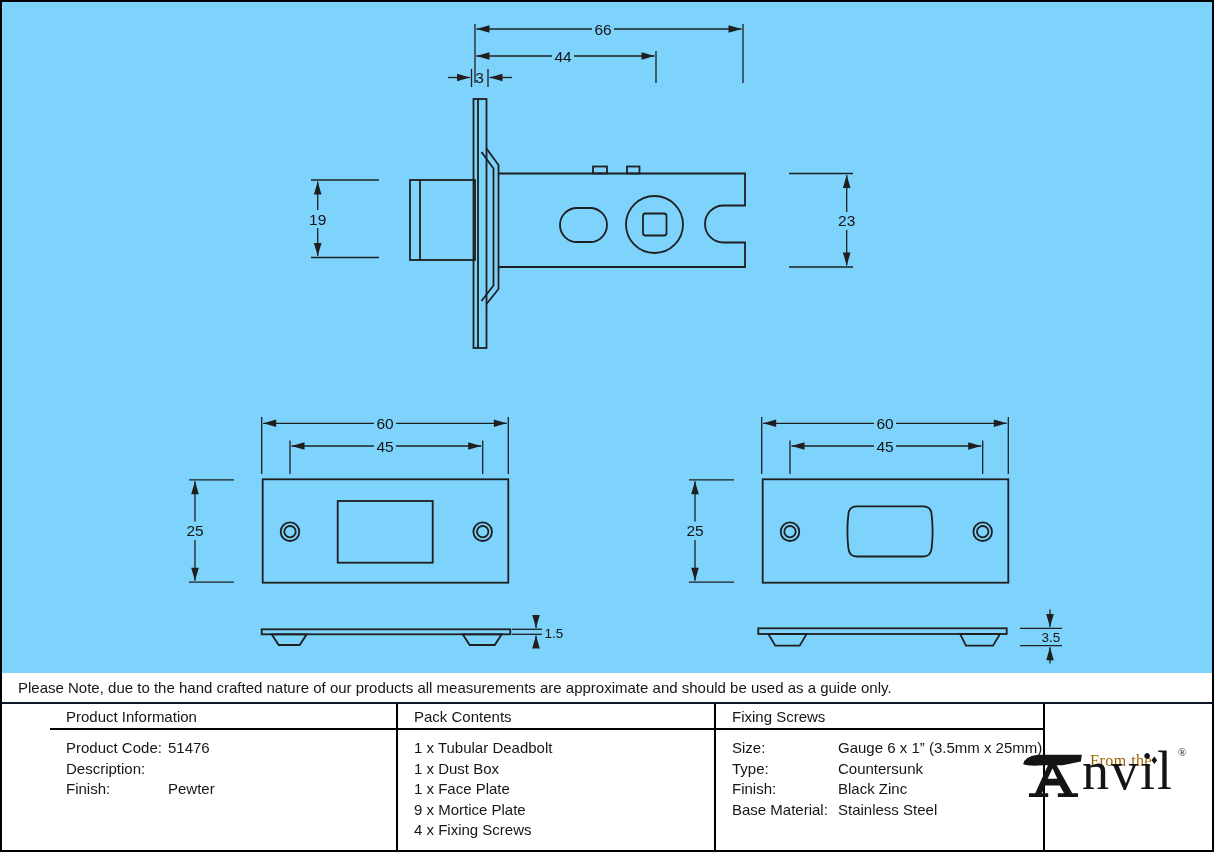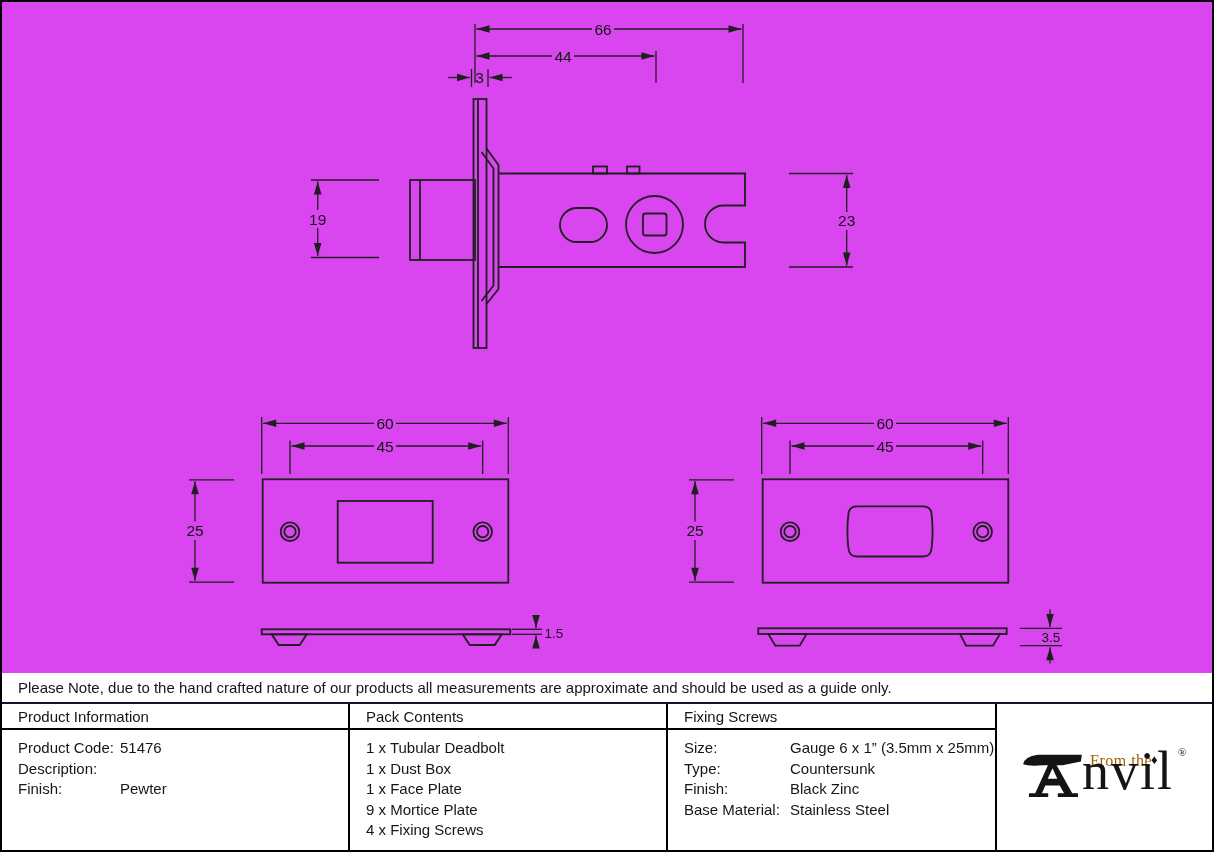--- a/index.html
+++ b/index.html
@@ -3,33 +3,33 @@
 <meta charset="utf-8">
 <style>
   * { margin:0; padding:0; box-sizing:border-box; }
   html,body { background:#888; }
   .page {
     position:relative; width:1214px; height:852px;
     background:#ffffff; border:2px solid #000;
     font-family:"Liberation Sans", sans-serif; color:#161616;
     overflow:hidden;
   }
-  .drawing-area { position:absolute; left:0; top:0; width:1210px; height:771px; border-bottom:2px solid #000; background:#d946ef; }
+  .drawing-area { position:absolute; left:0; top:0; width:1210px; height:771px; border-bottom:2px solid #000; background:#7dd3fc; }
   .drawing-area svg { display:block; }
   .part { stroke:#1f1f1f; stroke-width:1.8; fill:none; }
   .dim  { stroke:#1f1f1f; stroke-width:1.3; fill:none; }
   .dim-text { font-family:"Liberation Sans", sans-serif; font-size:15.5px; fill:#141414; text-anchor:middle; stroke:none; }
   .dim-text-sm { font-size:13.5px; }
 
   .note-bar {
     position:absolute; left:0; top:671px; width:1210px; height:31px;
     border-bottom:2px solid #0f172a; display:flex; align-items:center;
     padding-left:16px; font-size:15px; background:#fff;
   }
-  .info-table { position:absolute; left:0; top:702px; width:1210px; height:146px; display:flex; background:#fff; }
+  .info-table { position:absolute; left:0; top:702px; width:1210px; height:146px; display:flex; background:#fff;padding-left:48px; }
   .col { height:100%; }
   .col.bordered { border-right:2px solid #000; }
   .col-header { height:26px; border-bottom:2px solid #000; display:flex; align-items:center; padding-left:16px; font-size:15px; }
   .col-body { padding:8px 0 0 16px; font-size:15px; line-height:20.5px; }
   .spec-grid { display:grid; grid-template-columns:102px auto; }
   .spec-grid.wide { grid-template-columns:106px auto; }
   .w-product { width:348px; }
   .w-pack { width:318px; }
   .w-screws { width:329px; }
   .w-logo { flex:1; position:relative; }

